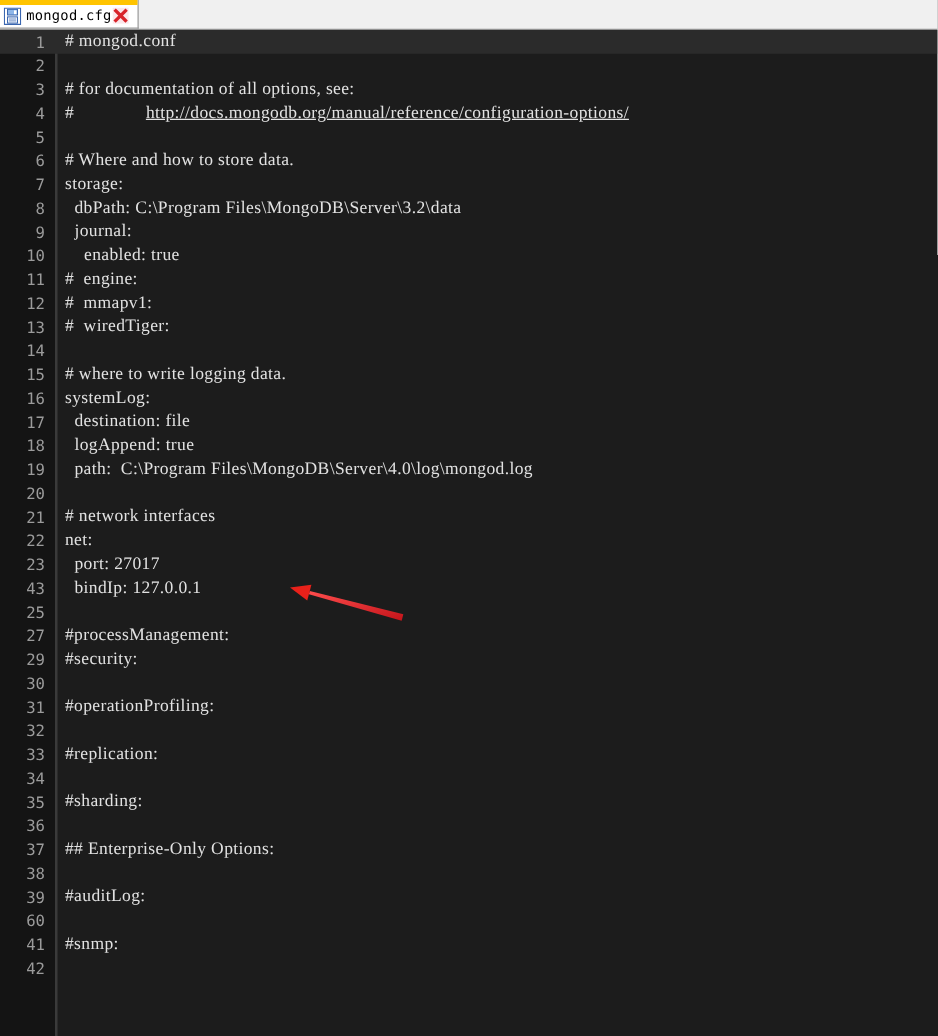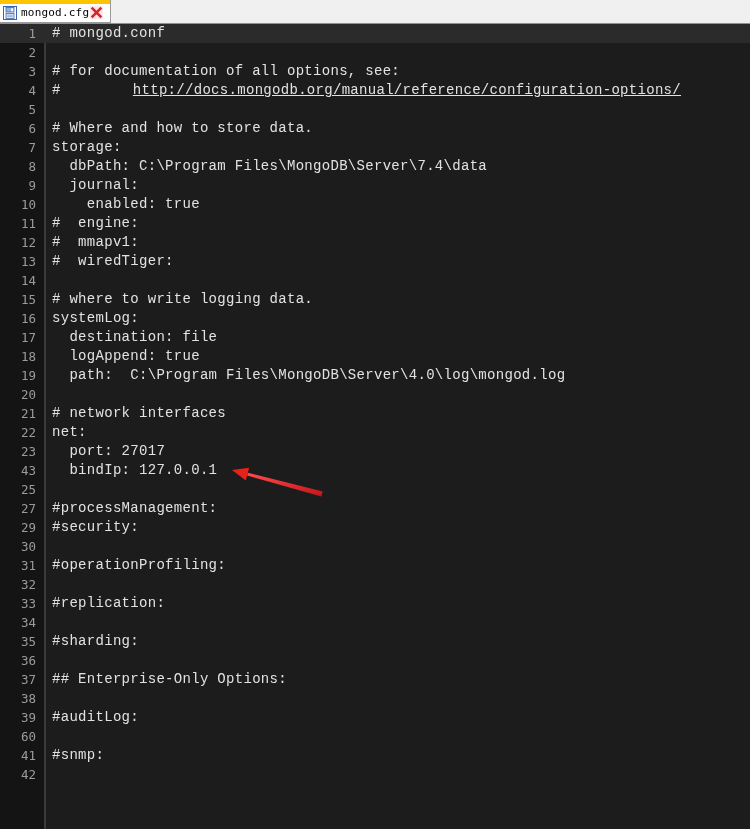--- a/index.html
+++ b/index.html
@@ -117,21 +117,21 @@
     width: 36px;
     text-align: right;
     font-family: "DejaVu Sans Mono", monospace;
     font-size: 12.5px;
     color: #9b9b9b;
   }
   .ltext {
     position: absolute;
     left: 52px;
     top: 0;
-    font-family: Liberation Mono, monospace;
+    font-family: Liberation Serif, serif;
     font-size: 14px;
     color: #e2e2e2;
     white-space: pre;
     letter-spacing: 0.3px;
   }
   .ltext .link {
     text-decoration: underline;
     color: #e2e2e2;
     cursor: pointer;
     margin-left: 46px;
@@ -177,21 +177,21 @@
   <div class="gutter-rule"></div>
 
   <div class="lines" id="lines-container">
       <div class="line current"><span class="lnum">1</span><span class="ltext"># mongod.conf</span></div>
       <div class="line"><span class="lnum">2</span><span class="ltext"></span></div>
       <div class="line"><span class="lnum">3</span><span class="ltext"># for documentation of all options, see:</span></div>
       <div class="line"><span class="lnum">4</span><span class="ltext">#   <span class="link">http://docs.mongodb.org/manual/reference/configuration-options/</span></span></div>
       <div class="line"><span class="lnum">5</span><span class="ltext"></span></div>
       <div class="line"><span class="lnum">6</span><span class="ltext"># Where and how to store data.</span></div>
       <div class="line"><span class="lnum">7</span><span class="ltext">storage:</span></div>
-      <div class="line"><span class="lnum">8</span><span class="ltext">  dbPath: C:\Program Files\MongoDB\Server\7.4\data</span></div>
+      <div class="line"><span class="lnum">8</span><span class="ltext">  dbPath: C:\Program Files\MongoDB\Server\3.2\data</span></div>
       <div class="line"><span class="lnum">9</span><span class="ltext">  journal:</span></div>
       <div class="line"><span class="lnum">10</span><span class="ltext">    enabled: true</span></div>
       <div class="line"><span class="lnum">11</span><span class="ltext">#  engine:</span></div>
       <div class="line"><span class="lnum">12</span><span class="ltext">#  mmapv1:</span></div>
       <div class="line"><span class="lnum">13</span><span class="ltext">#  wiredTiger:</span></div>
       <div class="line"><span class="lnum">14</span><span class="ltext"></span></div>
       <div class="line"><span class="lnum">15</span><span class="ltext"># where to write logging data.</span></div>
       <div class="line"><span class="lnum">16</span><span class="ltext">systemLog:</span></div>
       <div class="line"><span class="lnum">17</span><span class="ltext">  destination: file</span></div>
       <div class="line"><span class="lnum">18</span><span class="ltext">  logAppend: true</span></div>

